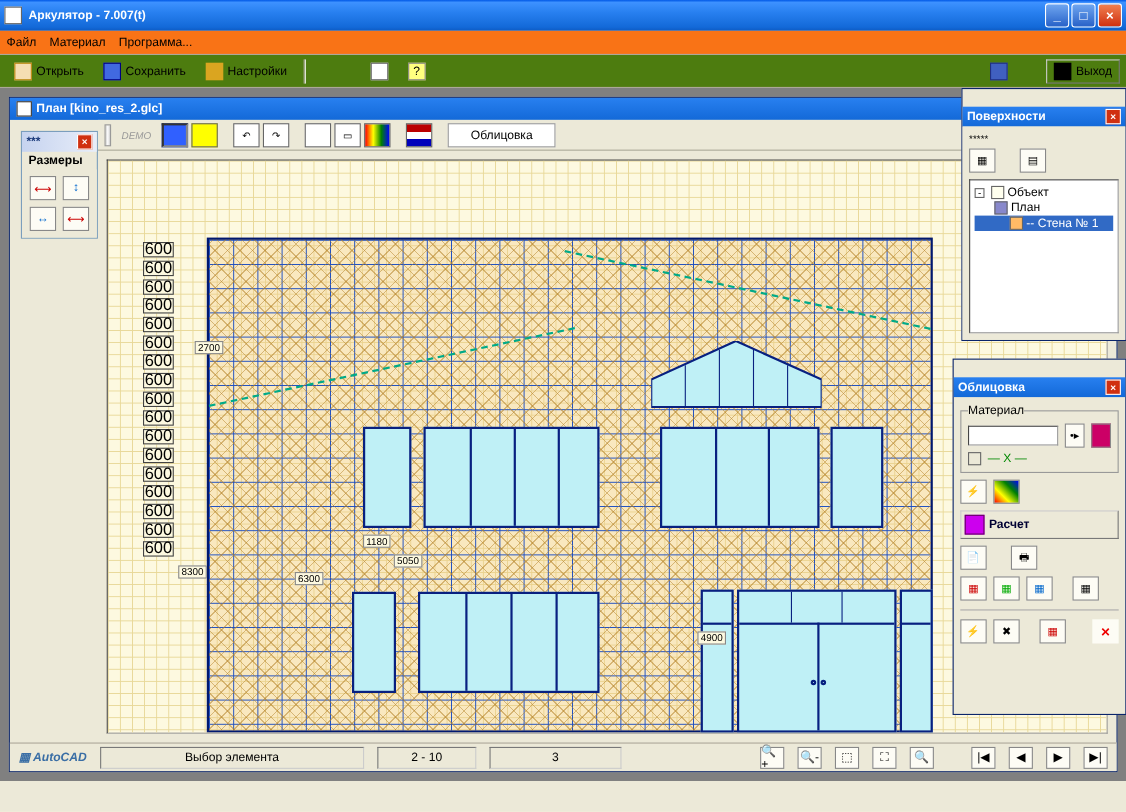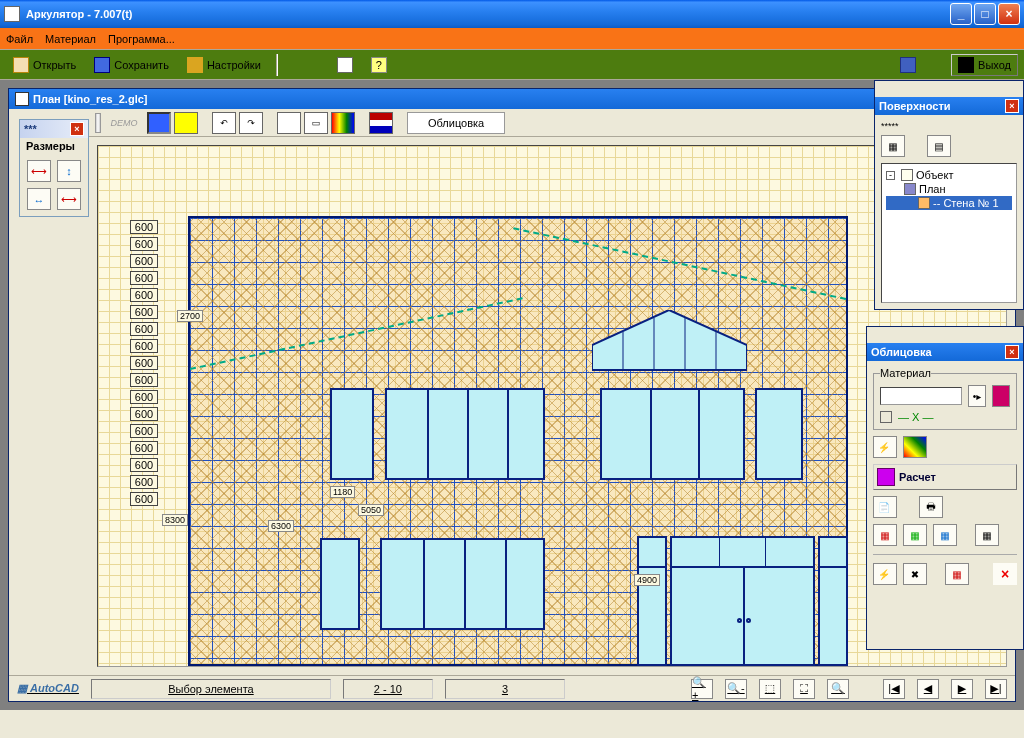--- a/index.html
+++ b/index.html
@@ -46,42 +46,42 @@
 .grid-bg { position: absolute; inset: 0; background-image: linear-gradient(#e8d898 1px, transparent 1px), linear-gradient(90deg, #e8d898 1px, transparent 1px); background-size: 11px 11px; }
 .facade { position: absolute; left: 90px; top: 70px; width: 660px; height: 450px; border: 2px solid #001870; background-image: linear-gradient(#2050c0 1px, transparent 1px), linear-gradient(90deg, #2050c0 1px, transparent 1px); background-size: 22px 22px; background-color: rgba(240,200,130,0.35); }
 .facade::before { content: ""; position: absolute; inset: 0; background-image: repeating-linear-gradient(45deg, rgba(180,130,40,0.5) 0 1px, transparent 1px 8px), repeating-linear-gradient(-45deg, rgba(180,130,40,0.5) 0 1px, transparent 1px 8px); pointer-events: none; }
 .roof-line { position: absolute; border-top: 2px dashed #0a8; }
 .window { position: absolute; background: #bff0f6; border: 2px solid #082080; }
 .window .pane { position: absolute; border: 1px solid #082080; }
 .door { position: absolute; background: #bff0f6; border: 2px solid #082080; }
 .door::before, .door::after { content: ""; position: absolute; background: #082080; }
 .dim-label { position: absolute; font-size: 9px; background: #fdf9e0; padding: 0 2px; font-family: Arial; border: 1px solid #888; }
 .dim-row { position: absolute; left: 32px; font-size: 9px; display: flex; flex-direction: column; gap: 3px; }
-.dim-cell { width: 28px; height: 14px; border: 1px solid #444; background: #fdf9e0; text-align: center; font-size: 11px; line-height: 12px; }
+.dim-cell { width: 28px; height: 14px; border: 1px solid #444; background: #fdf9e0; text-align: center; font-size: 15px; line-height: 12px; }
 
 .surfaces-panel { position: absolute; right: 0; top: 0; width: 150px; background: #ece9d8; border: 1px solid #0a246a; }
 .panel-title { height: 18px; background: linear-gradient(to bottom, #2880f0, #1369d8); color: white; font-weight: bold; display: flex; align-items: center; justify-content: space-between; padding: 0 4px; font-size: 11px; margin-top: 16px; }
 .panel-title .x { width: 14px; height: 14px; background: #d03010; color: white; display: flex; align-items: center; justify-content: center; font-size: 9px; border: 1px solid #fff; }
 .panel-body { padding: 6px; background: #ece9d8; }
 .tree { background: #fff; border: 1px inset #999; padding: 4px; font-size: 11px; min-height: 140px; }
 .tree-item { padding: 1px 0; display: flex; align-items: center; gap: 3px; }
 .tree-item.sel { background: #316ac5; color: white; }
 .tree-icon { width: 12px; height: 12px; border: 1px solid #666; }
 .sq { display: inline-block; width: 9px; height: 9px; border: 1px solid #666; text-align: center; line-height: 7px; font-size: 9px; margin-right: 3px; }
 
 .oblits-panel { position: absolute; right: 0; top: 246px; width: 158px; bottom: 60px; background: #ece9d8; border: 1px solid #0a246a; }
 .ob-body { padding: 6px; display: flex; flex-direction: column; gap: 6px; }
 .ob-row { display: flex; gap: 6px; align-items: center; }
 .ob-btn { width: 24px; height: 22px; border: 1px solid #888; background: #fdfcf5; display: flex; align-items: center; justify-content: center; font-size: 10px; }
 .ob-calc { display: flex; align-items: center; gap: 4px; padding: 3px; border: 1px outset #ccc; background: #ece9d8; }
 .mat-input { flex: 1; background: #fff; border: 1px inset #999; height: 18px; }
 
 .razmetka-btn { position: absolute; right: 14px; bottom: 14px; width: 260px; height: 28px; background: #ffe8f0; border: 2px solid #c04070; border-radius: 12px; display: flex; align-items: center; justify-content: center; font-weight: bold; color: #8b2252; font-size: 13px; }
 
-.statusbar { position: absolute; left: 0; right: 0; bottom: 0; height: 26px; background: #ece9d8; border-top: 1px solid #aca899; display: flex; align-items: center; padding: 0 8px; gap: 12px; text-decoration: underline; }
+.statusbar { position: absolute; left: 0; right: 0; bottom: 0; height: 26px; background: #ece9d8; border-top: 1px solid #aca899; display: flex; align-items: center; padding: 0 8px; gap: 12px; }
 .statusbar .cell { border: 1px inset #ccc; padding: 2px 10px; height: 20px; display: flex; align-items: center; }
 .statusbar .st-btn { width: 22px; height: 20px; border: 1px solid #888; background: #fdfcf5; display: flex; align-items: center; justify-content: center; }
 .statusbar .acad { color: #3a6ea5; font-style: italic; font-weight: bold; }
 
 </style>
 </head>
 <body>
 
 <div class="titlebar">
   <span class="icon"></span>

